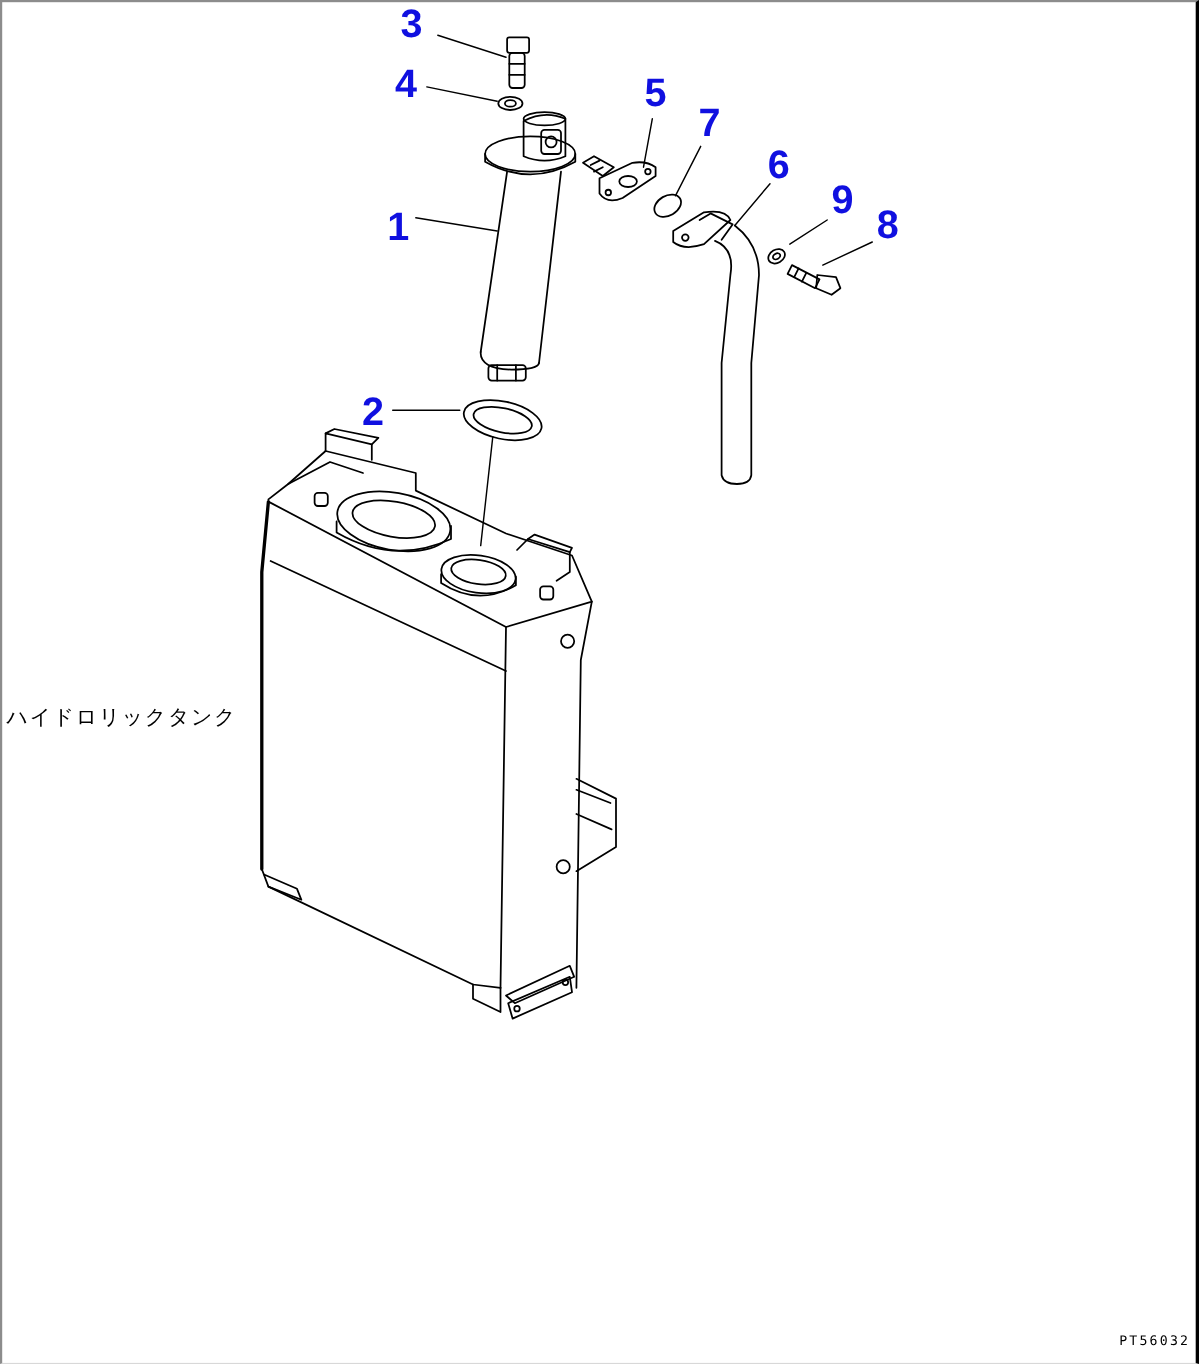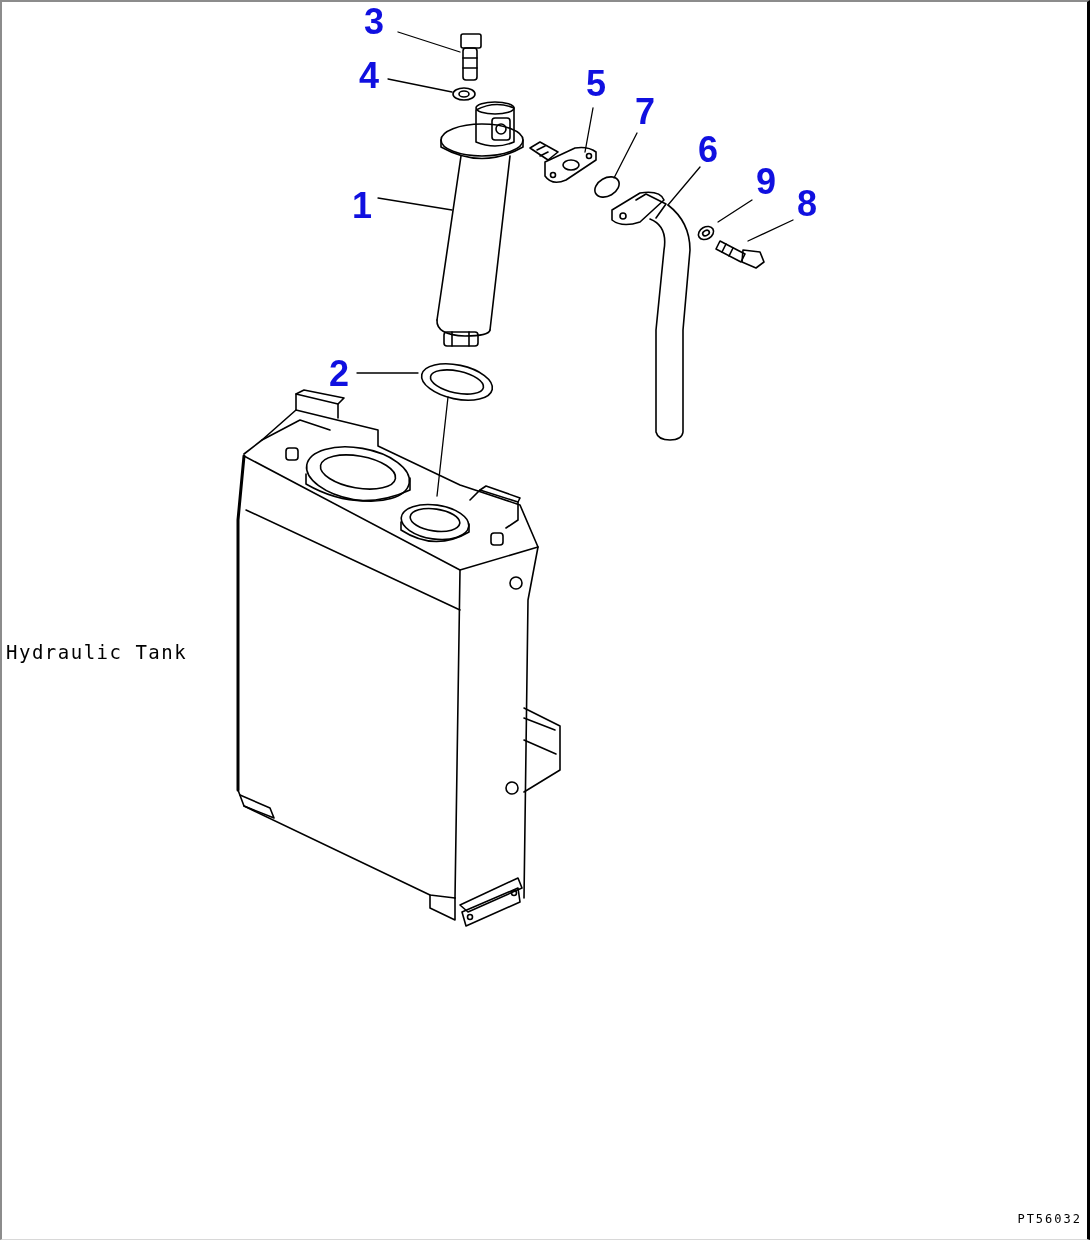--- a/index.html
+++ b/index.html
@@ -170,16 +170,16 @@
 <div class="callout" style="left:329px; top:356px;">2</div>
 <div class="callout" style="left:364px; top:4px;">3</div>
 <div class="callout" style="left:359px; top:58px;">4</div>
 <div class="callout" style="left:586px; top:66px;">5</div>
 <div class="callout" style="left:698px; top:132px;">6</div>
 <div class="callout" style="left:635px; top:94px;">7</div>
 <div class="callout" style="left:797px; top:186px;">8</div>
 <div class="callout" style="left:756px; top:164px;">9</div>
 
 <div class="tank-label">
-  <div>Hydraulic Tank</div>
+  <div>ハイドロリックタンク</div>
 </div>
 
 <div class="fig-id">PT56032</div>
 
 </body></html>

